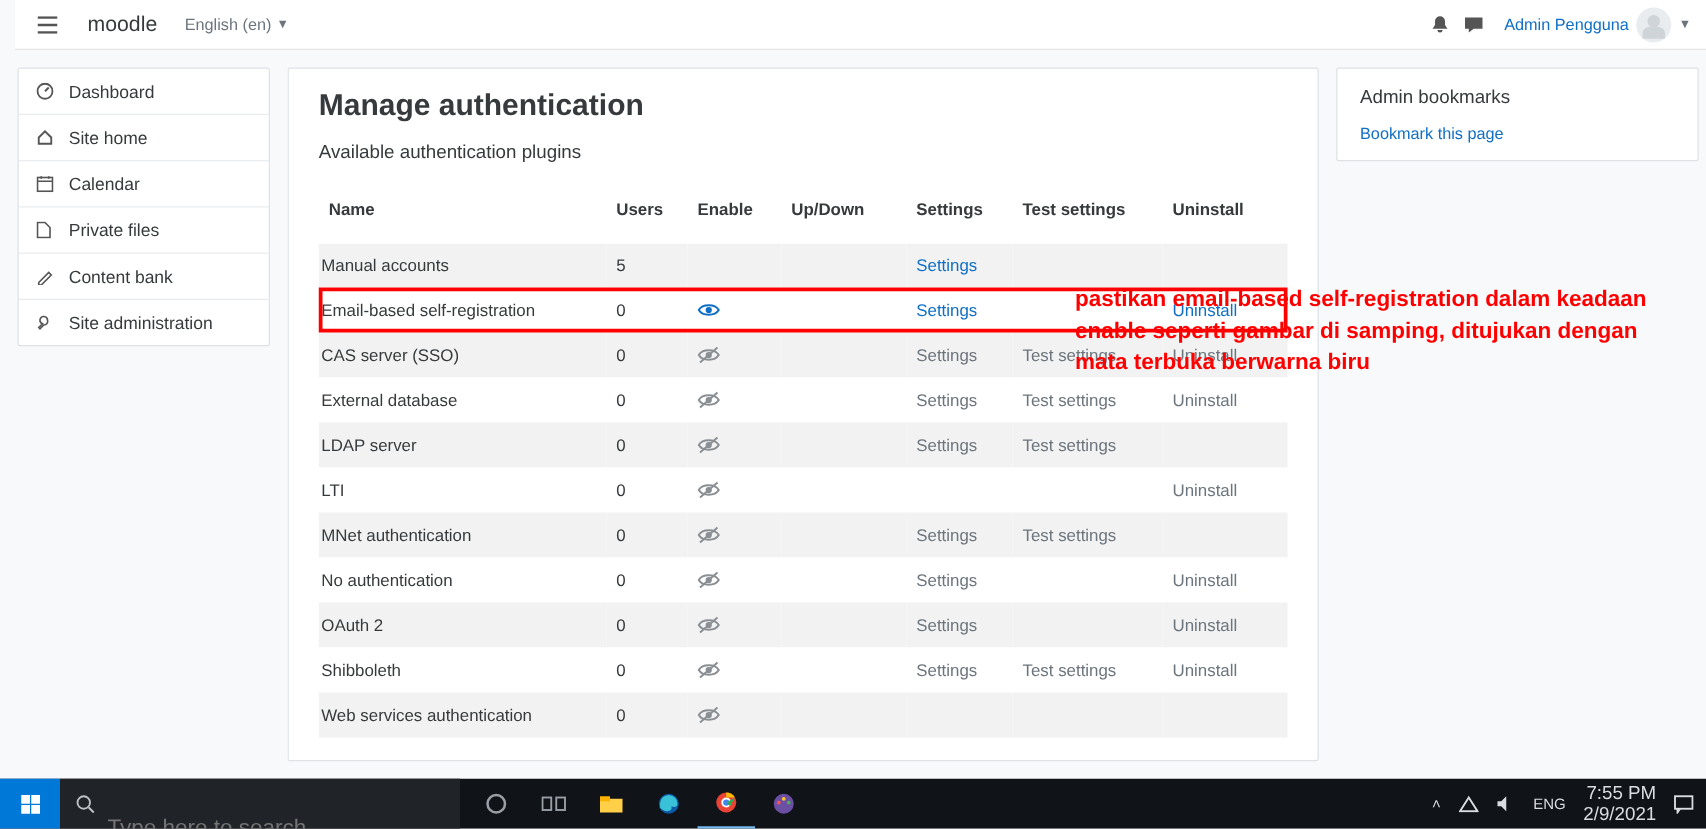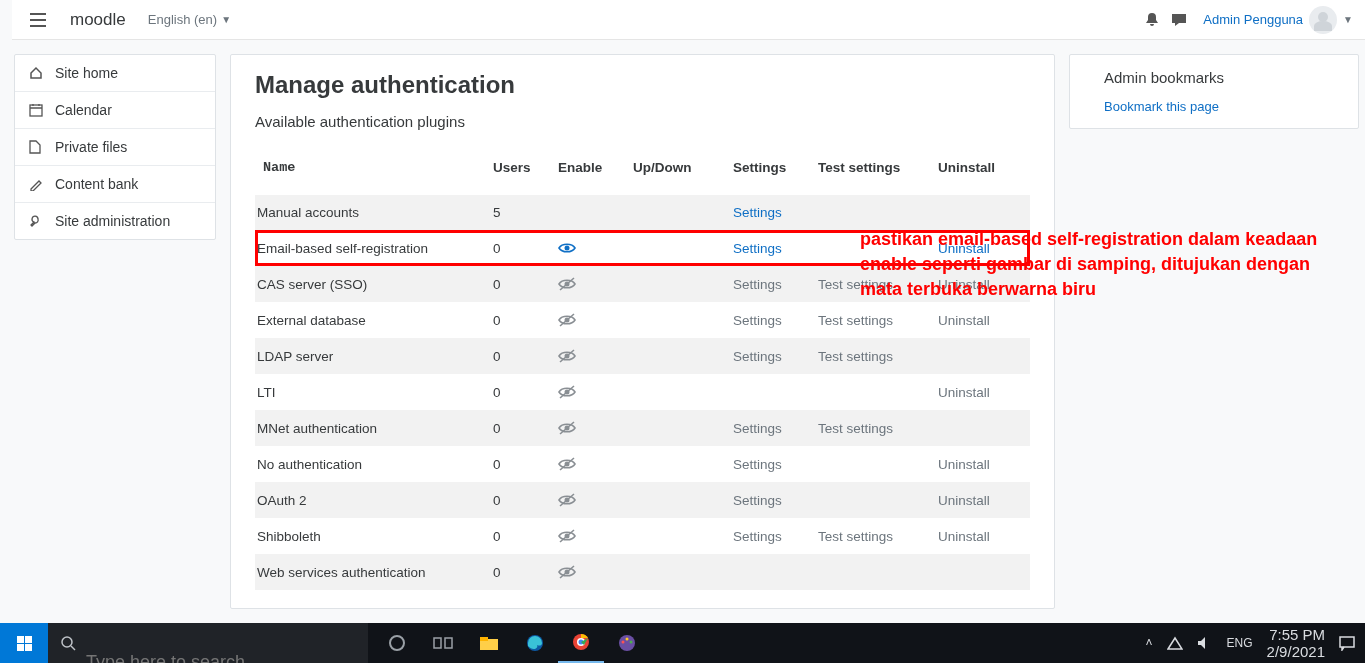--- a/index.html
+++ b/index.html
@@ -23,33 +23,33 @@
   .page { position:absolute; top:40px; bottom:40px; left:0; right:0; display:flex; background:#f8f9fa; overflow:hidden; }
   .sidebar { width:230px; padding:14px; }
   .sidebar-card { background:#fff; border:1px solid #dee2e6; border-radius:2px; }
   .side-item { display:flex; align-items:center; gap:10px; padding:10px 14px; border-top:1px solid #e9ecef; color:#373a3c; cursor:pointer; }
   .side-item:first-child { border-top:none; }
   .side-item .ico { width:16px; text-align:center; color:#555; }
 
   .content-wrap { flex:1; padding:14px 6px 14px 0; display:flex; gap:14px; overflow:hidden; }
   .main-card { flex:1; background:#fff; border:1px solid #dee2e6; border-radius:2px; padding:16px 24px 40px 24px; position:relative; overflow:visible; }
   .aside { width:290px; flex-shrink:0; }
-  .aside-card { background:#fff; border:1px solid #dee2e6; border-radius:2px; padding:14px 34px; }
+  .aside-card { background:#fff; border:1px solid #dee2e6; border-radius:2px; padding:14px 18px; }
   .aside-title { font-size:15px; margin-bottom:12px; }
   .aside-link { color:#0f6fc5; font-size:13px; cursor:pointer; }
 
   .page-title { font-size:24px; font-weight:700; color:#373a3c; margin-bottom:14px; }
   .section-title { font-size:15px; margin-bottom:20px; }
 
   table.plugins { width:100%; border-collapse:collapse; font-size:13.5px; }
   table.plugins th { text-align:left; font-weight:bold; padding:10px 8px 20px 8px; color:#373a3c; }
   table.plugins td { padding:10px 8px; }
   table.plugins tbody tr:nth-child(odd) { background:#f2f2f2; }
   table.plugins tbody tr:nth-child(even) { background:#fff; }
-  .col-name { width:230px;font-family:Liberation Mono, monospace; }
+  .col-name { width:230px; }
   .col-users { width:65px; }
   .col-enable { width:75px; }
   .col-updown { width:100px; }
   .col-settings { width:85px; }
   .col-test { width:120px; }
   .col-uninstall { width:100px; }
   .link { color:#0f6fc5; cursor:pointer; }
   .muted { color:#6c757d; }
   .enabled-eye { color:#0f6fc5; cursor:pointer; }
   .disabled-eye { color:#8a8f94; cursor:pointer; position:relative; }
@@ -102,20 +102,29 @@
   </div>
   <span class="user-link">Admin Pengguna</span>
   <span class="avatar"></span>
   <span class="caret-down">▼</span>
 </div>
 
 <div class="page">
 
   <div class="sidebar">
     <div class="sidebar-card">
+      <div class="side-item">
+        <span class="ico">
+            <svg width="14" height="14">
+              <circle cx="7" cy="7" r="6" fill="none" stroke="#555" stroke-width="1.5"></circle>
+              <path d="M7 7l3-3" stroke="#555" stroke-width="1.5"></path>
+            </svg>
+          </span>
+        <span>Dashboard</span>
+      </div>
       <div class="side-item">
         <span class="ico">
             <svg width="14" height="14">
               <path d="M2 7l5-5 5 5v5H2z" fill="none" stroke="#555" stroke-width="1.5"></path>
             </svg>
           </span>
         <span>Site home</span>
       </div>
       <div class="side-item">
         <span class="ico">

